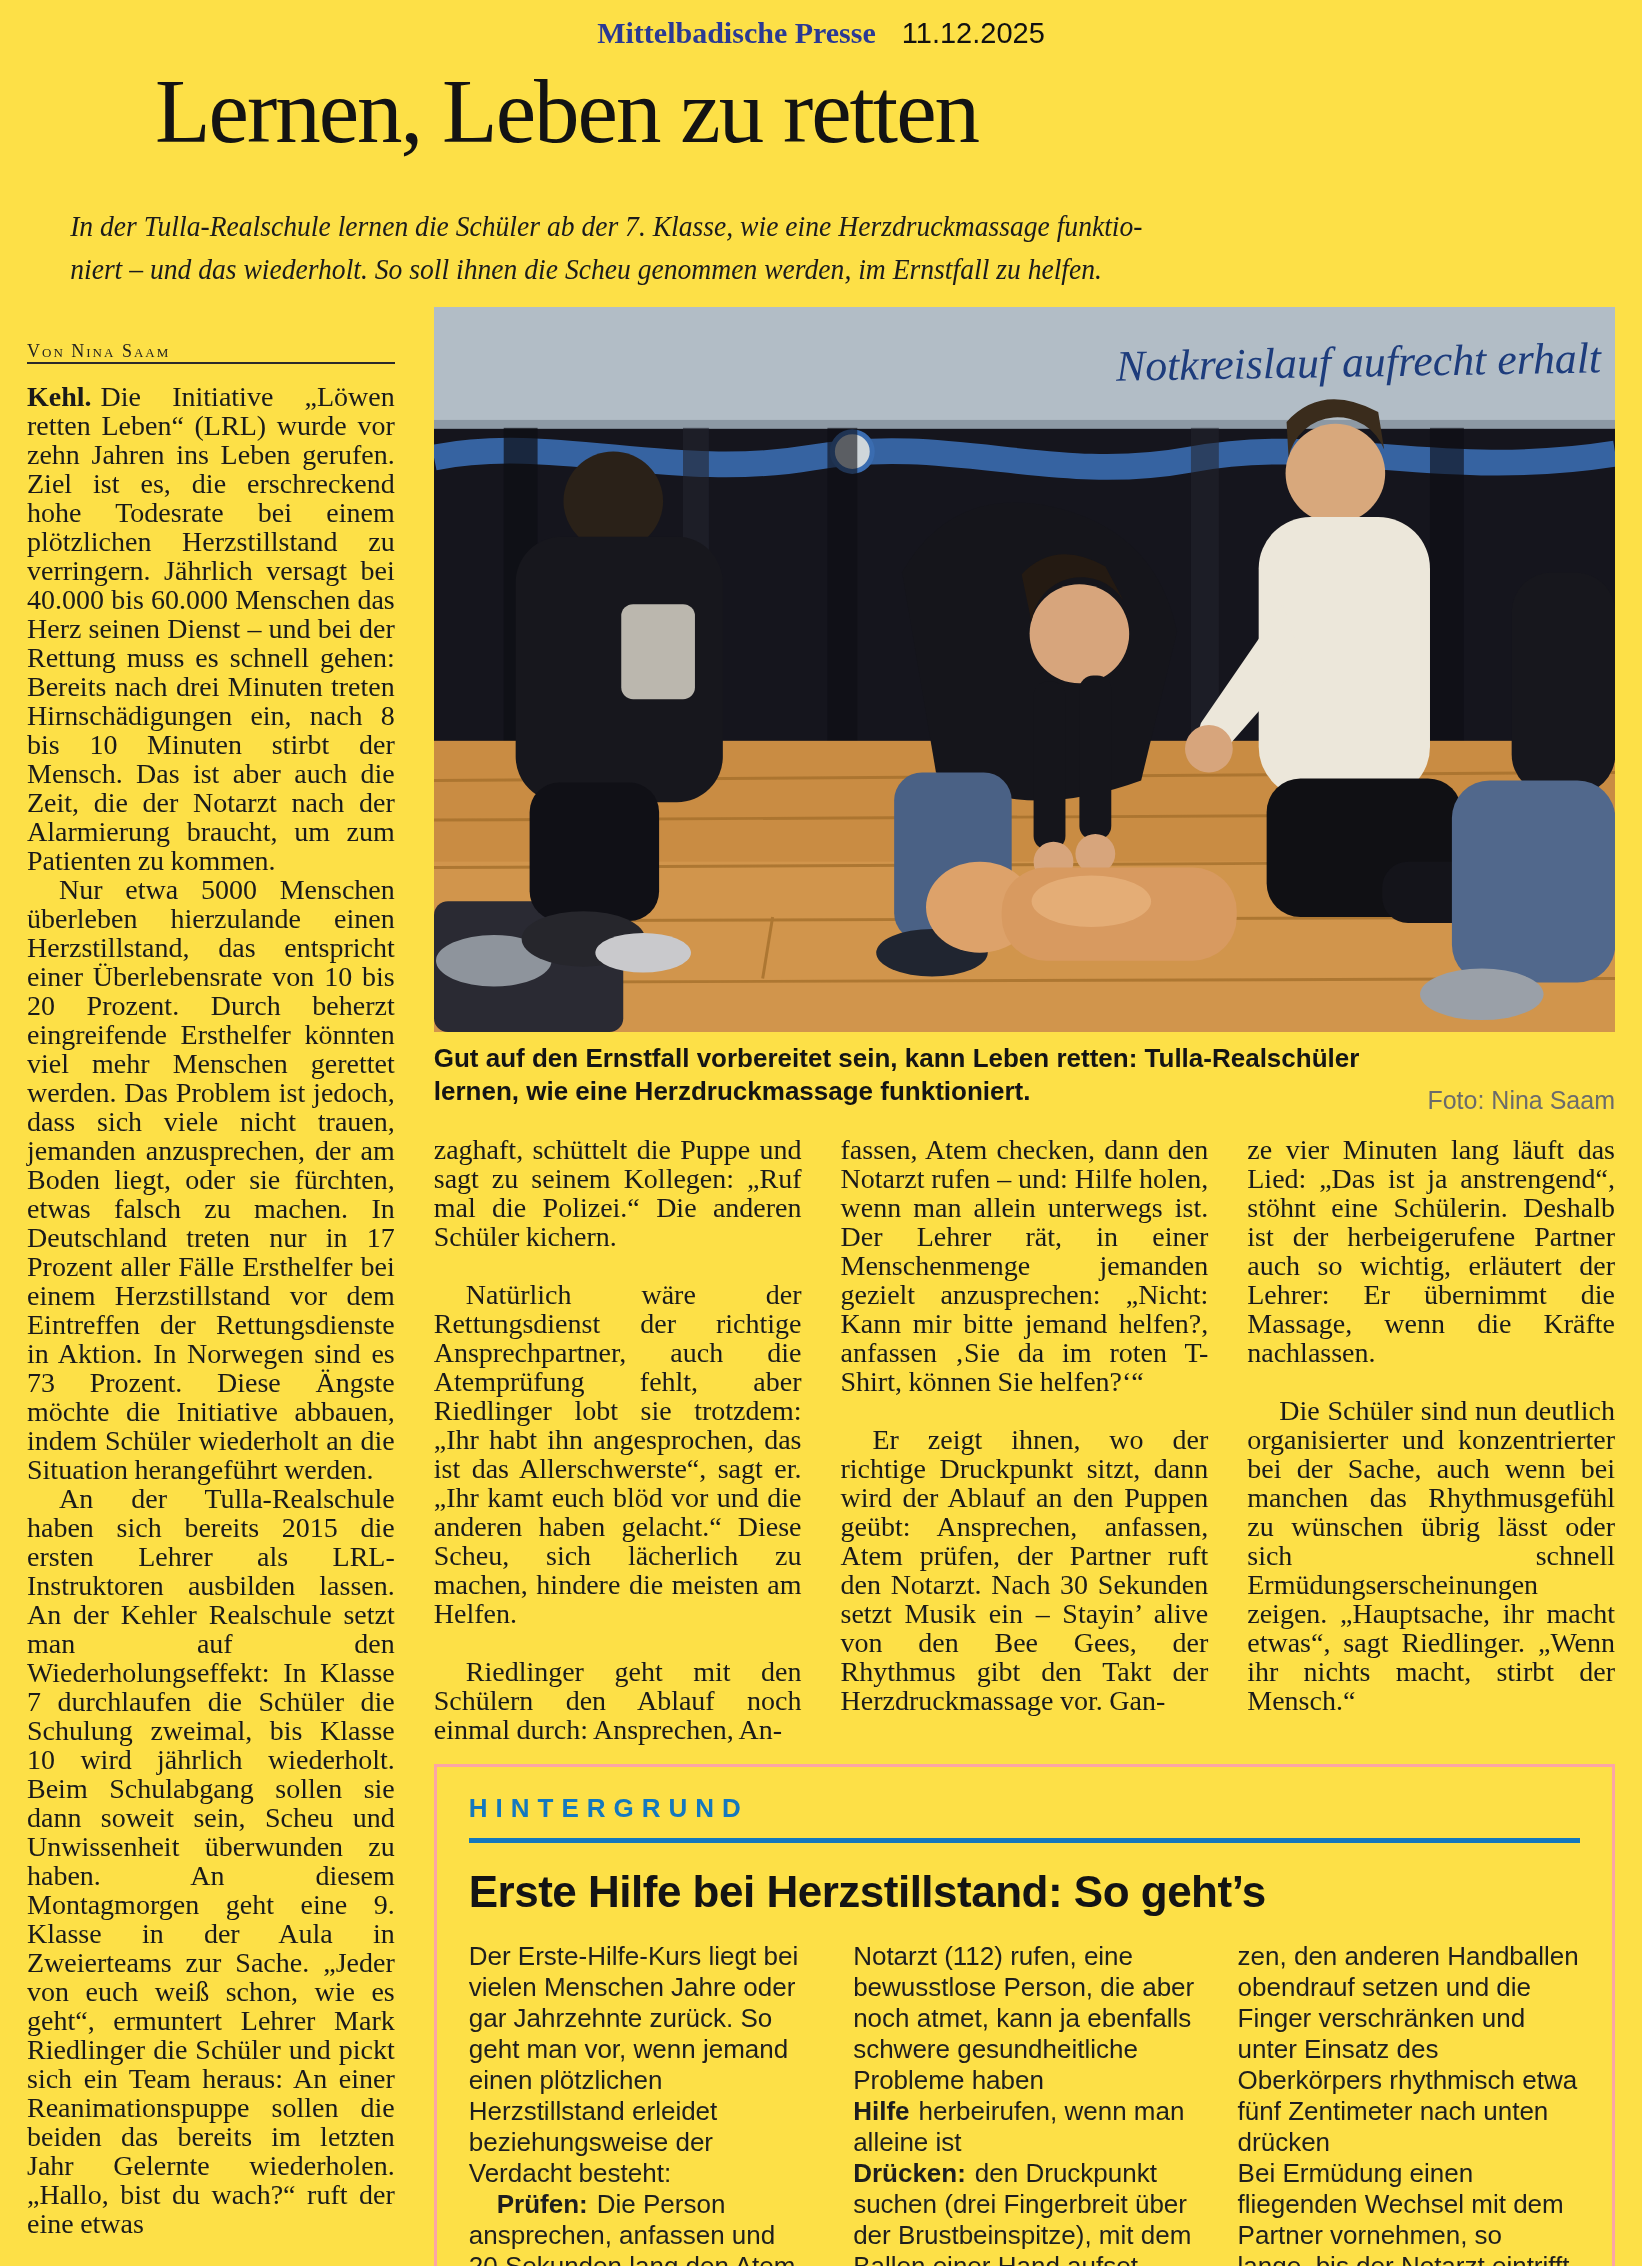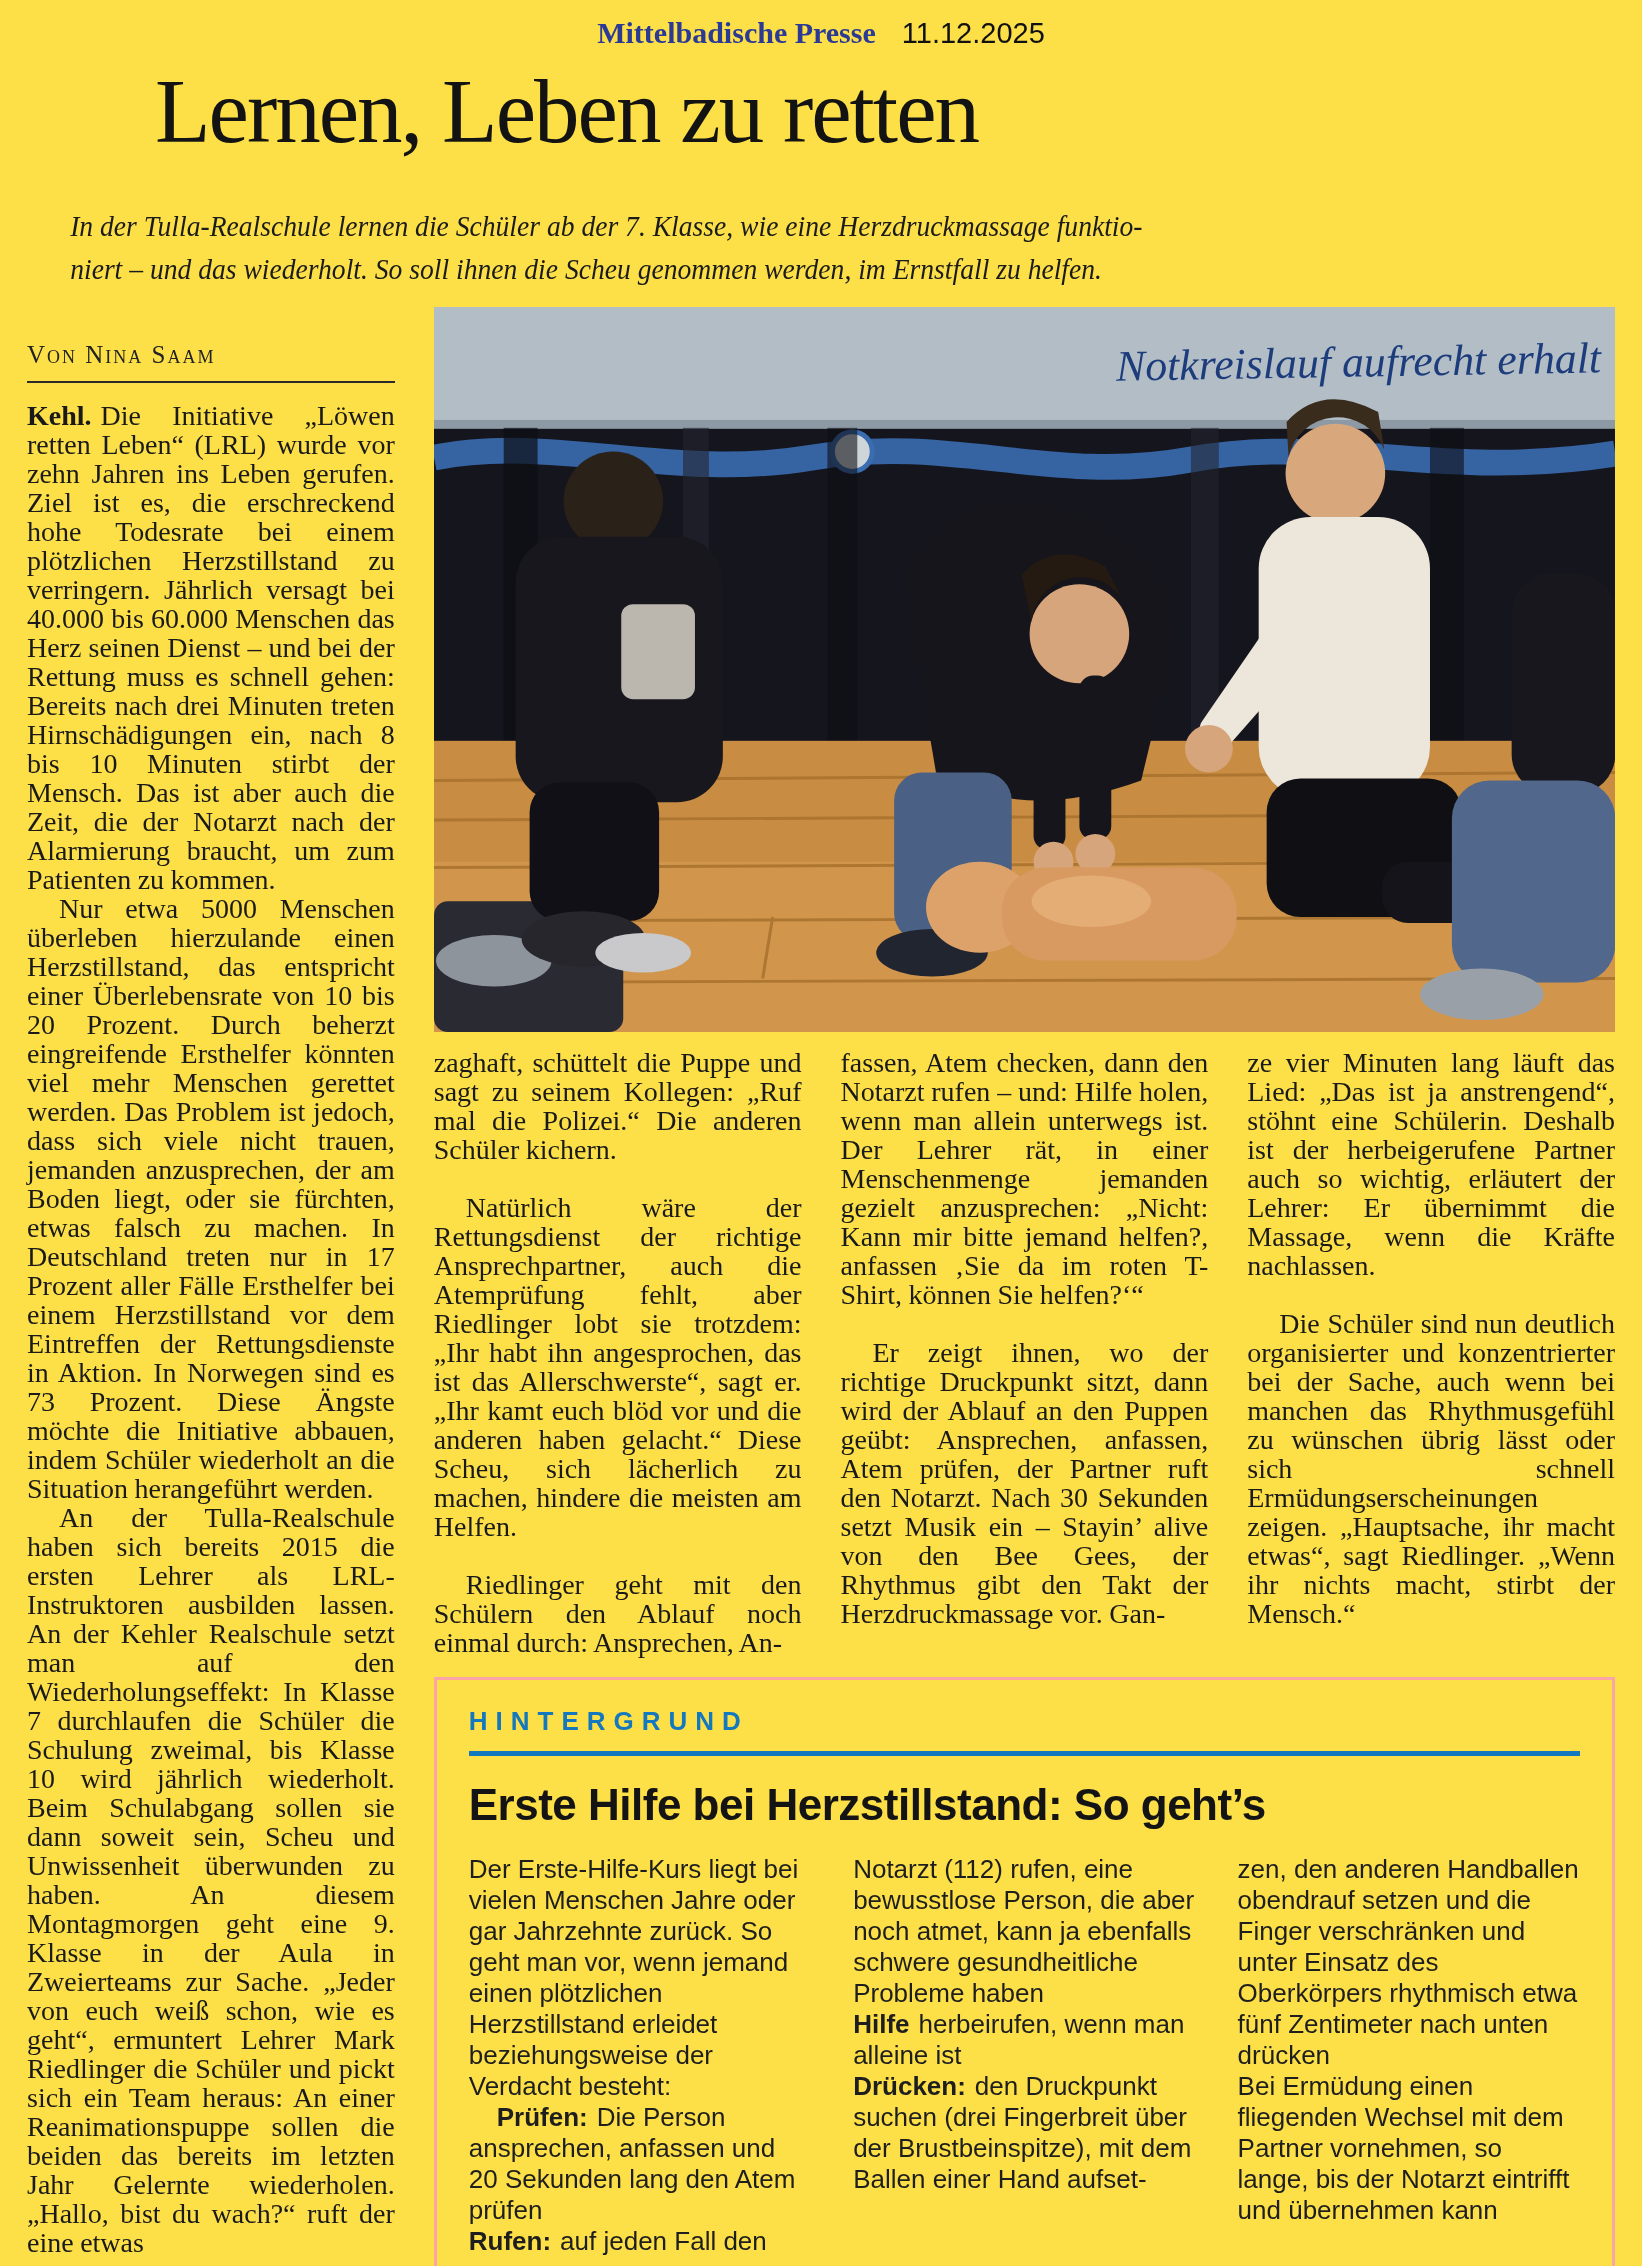--- a/index.html
+++ b/index.html
@@ -19,22 +19,22 @@
   
   .main{display:grid;grid-template-columns:repeat(4,1fr);column-gap:39px;row-gap:16px;
         margin:16px 27px 0 27px;}
   .col-1{grid-area:1/1/4/2;}
   .photo-block{grid-area:1/2/2/5;}
   .col-2{grid-area:2/2/3/3;}
   .col-3{grid-area:2/3/3/4;}
   .col-4{grid-area:2/4/3/5;}
   .bgbox{grid-area:3/2/4/5;}
   
-  .byline{margin-top:34px;font-variant:small-caps;font-size:25px;letter-spacing:2px;color:#222;
-          border-bottom:2px solid #2a2a2a;padding-bottom:12px;}
+  .byline{margin-top:34px;font-variant:small-caps;font-size:18px;letter-spacing:2px;color:#222;
+          border-bottom:2px solid #2a2a2a;padding-bottom:0;}
   
   .bodytext{margin-top:18px;}
   .bodytext p, .colp{font-size:28px;line-height:29px;text-align:justify;margin:0;
           hyphens:auto;-webkit-hyphens:auto;word-spacing:-0.5px;}
   .colp-indent{text-indent:32px;margin-top:29px;}
   b.lead{font-weight:bold;}
   b.lead:not(:empty){margin-right:9px;}
   
   .photo{width:100%;height:725px;display:block;background:#15151d;}
   .caption{position:relative;margin-top:10px;min-height:77px;}
@@ -153,20 +153,24 @@
           <rect x="952" y="560" width="176" height="62" rx="26" fill="#14141a"></rect>
           <ellipse cx="1094" cy="630" rx="52" ry="24" fill="#d8d8da"></ellipse>
         </g>
 
         <g>
           <rect x="1082" y="268" width="104" height="224" rx="40" fill="#17171d"></rect>
           <rect x="1022" y="478" width="164" height="204" rx="38" fill="#51688c"></rect>
           <ellipse cx="1052" cy="694" rx="62" ry="26" fill="#9aa0a8"></ellipse>
         </g>
       </svg>
+      <div class="caption">
+        <p class="captext">Gut auf den Ernstfall vorbereitet sein, kann Leben retten: Tulla-Realschüler lernen, wie eine Herzdruckmassage funktioniert.</p>
+        <span class="credit">Foto: Nina Saam</span>
+      </div>
     </div>
 
     <div class="col-2">
       <p class="colp"><span>zaghaft, schüttelt die Puppe und sagt zu seinem Kollegen: „Ruf mal die Polizei.“ Die anderen Schüler kichern.</span></p>
       <p class="colp colp-indent"><span>Natürlich wäre der Rettungsdienst der richtige Ansprechpartner, auch die Atemprüfung fehlt, aber Riedlinger lobt sie trotzdem: „Ihr habt ihn angesprochen, das ist das Allerschwerste“, sagt er. „Ihr kamt euch blöd vor und die anderen haben gelacht.“ Diese Scheu, sich lächerlich zu machen, hindere die meisten am Helfen.</span></p>
       <p class="colp colp-indent"><span>Riedlinger geht mit den Schülern den Ablauf noch einmal durch: Ansprechen, An-</span></p>
     </div>
 
     <div class="col-3">
       <p class="colp"><span>fassen, Atem checken, dann den Notarzt rufen – und: Hilfe holen, wenn man allein unterwegs ist. Der Lehrer rät, in einer Menschenmenge jemanden gezielt anzusprechen: „Nicht: Kann mir bitte jemand helfen?, anfassen ‚Sie da im roten T-Shirt, können Sie helfen?‘“</span></p>

